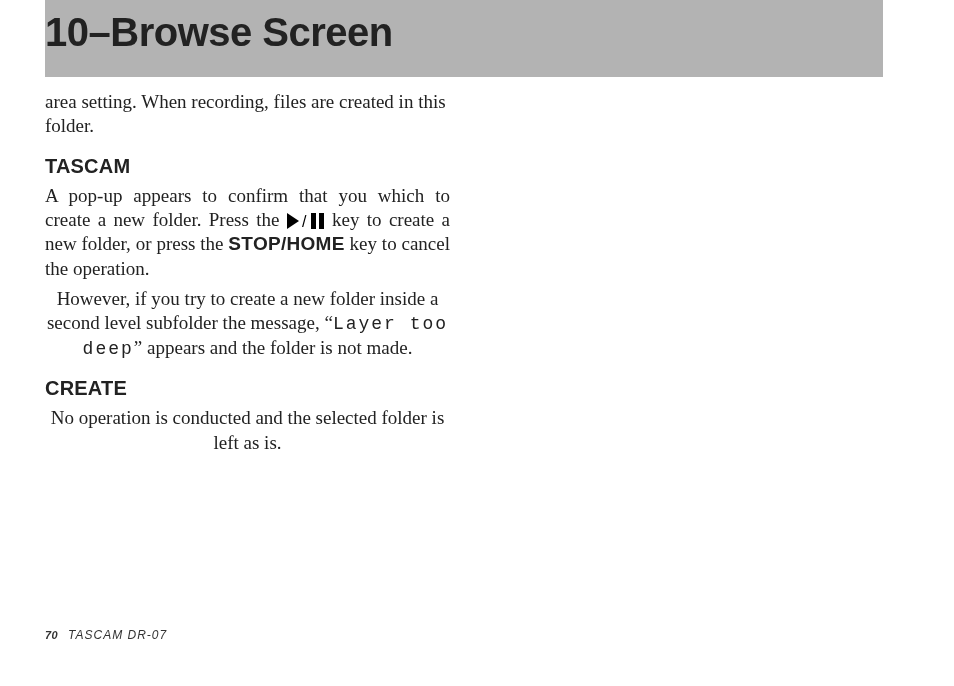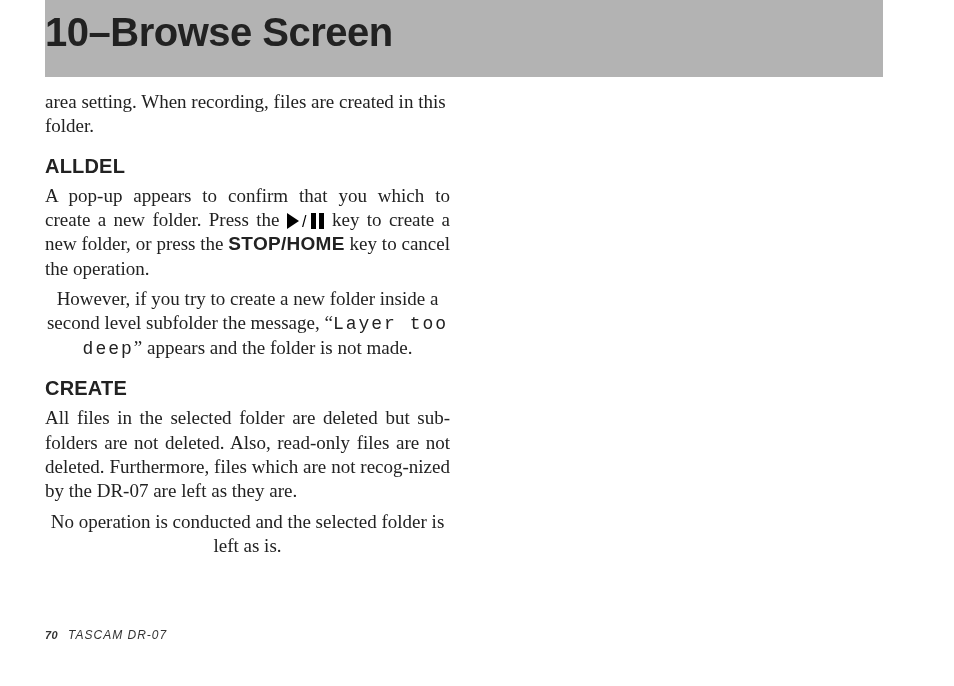--- a/index.html
+++ b/index.html
@@ -111,21 +111,21 @@
 <div class="page">
 
   <div class="header-bar">
     <h1 class="header-title">10–Browse Screen</h1>
   </div>
 
   <div class="body-col">
 
     <p class="intro">area setting. When recording, files are created in this folder.</p>
 
-    <div class="section-head">ALLDEL</div>
+    <div class="section-head">TASCAM</div>
 
     <p>
       <span>A pop-up appears to confirm that you which to create a new folder. Press the </span>
       <span class="playpause">
         <svg viewBox="0 0 38 16">
           <polygon points="0,0 12,8 0,16" fill="#000"></polygon>
           <text x="15" y="14" font-family="Arial" font-size="16" fill="#000">/</text>
           <rect x="24" y="0" width="5" height="16" fill="#000"></rect>
           <rect x="32" y="0" width="5" height="16" fill="#000"></rect>
         </svg>
@@ -134,21 +134,20 @@
       <span class="smallcaps-sans">STOP/HOME</span>
       <span> key to cancel the operation.</span>
     </p>
 
     <p class="nojust">
       <span>However, if you try to create a new folder inside a second level subfolder the message, “</span><span class="lcd">Layer too deep</span><span>” appears and the folder is not made.</span>
     </p>
 
     <div class="section-head">CREATE</div>
 
-    <p>All files in the selected folder are deleted but sub-folders are not deleted. Also, read-only files are not deleted. Furthermore, files which are not recog-nized by the DR-07 are left as they are.</p>
 
 
     <p class="nojust">No operation is conducted and the selected folder is left as is.</p>
 
   </div>
 
   <div class="footer">
     <span class="pg">70</span>
     <span class="model">TASCAM  DR-07</span>
   </div>

